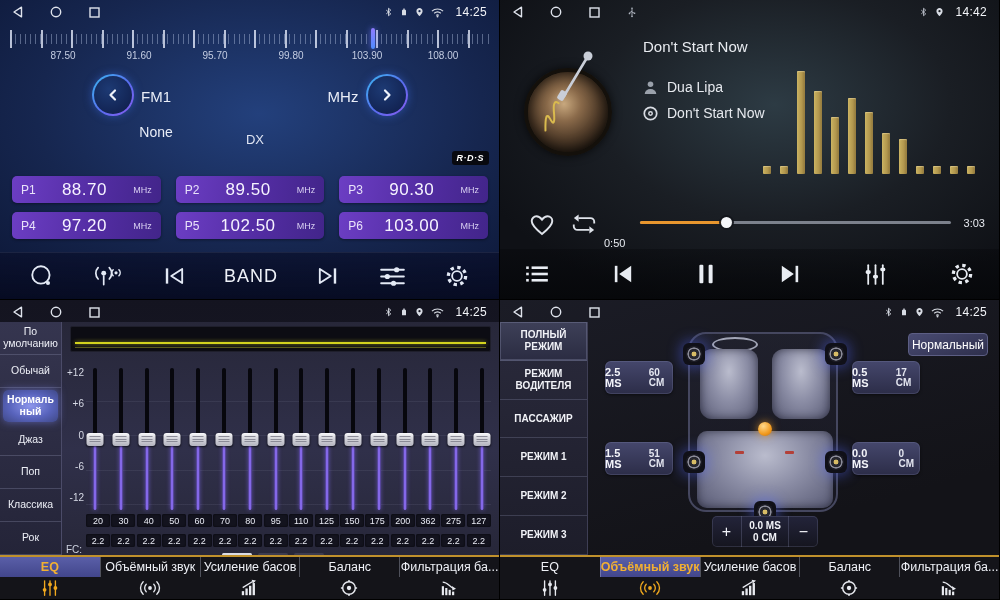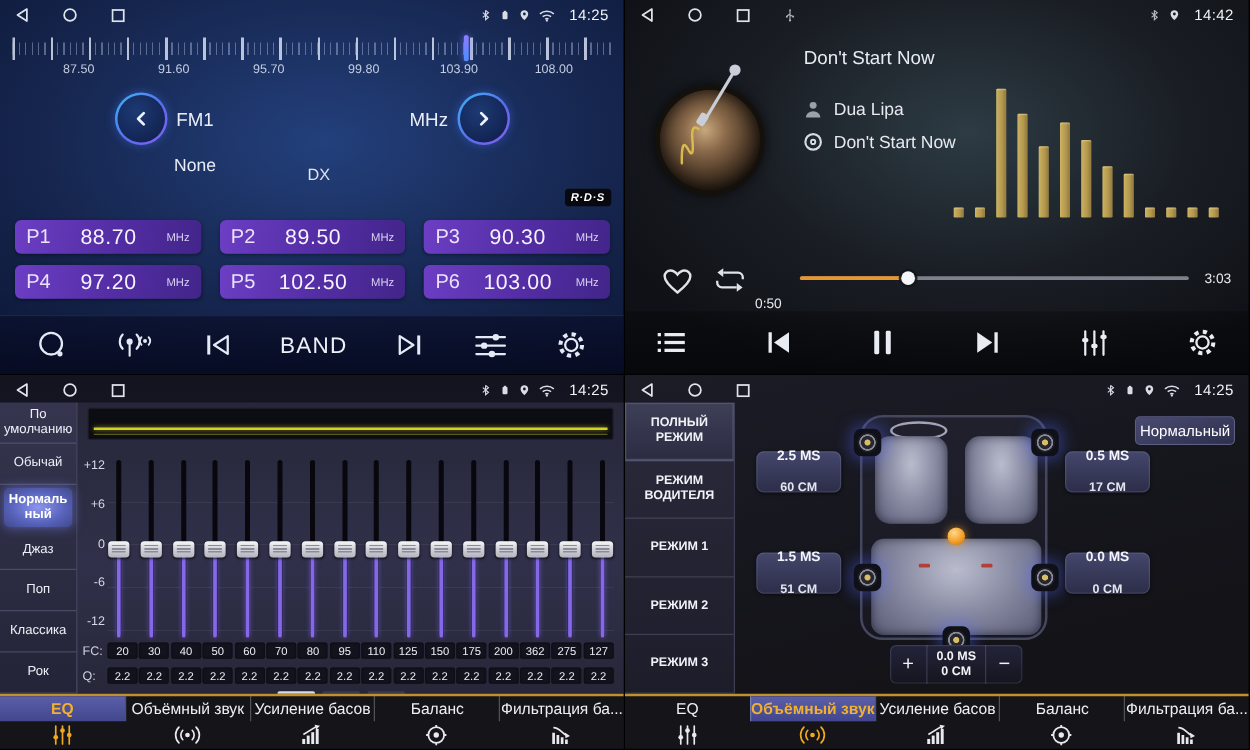--- a/index.html
+++ b/index.html
@@ -42,21 +42,21 @@
   .freq-value{position:absolute;left:185px;top:2px;width:140px;text-align:center;font-size:35px;font-weight:bold;color:#fff;letter-spacing:1px;}
   .freq-unit{position:absolute;left:318px;top:22px;width:50px;text-align:center;font-size:15px;color:#e9edf7;}
   .station-name{position:absolute;left:125px;top:58px;width:62px;text-align:center;font-size:14px;color:#e9edf7;}
   .dx-mode{position:absolute;left:185px;top:66px;width:140px;text-align:center;font-size:13px;color:#dfe4f2;}
   .rds-badge{position:absolute;right:10px;top:151px;background:#08090f;color:#fff;font-size:9px;font-weight:bold;font-style:italic;
     padding:2px 5px;border-radius:3px;letter-spacing:.5px;}
 
   .presets{position:absolute;top:176px;left:12px;width:476px;display:grid;grid-template-columns:repeat(3,1fr);gap:9px 15px;}
   .preset{height:27px;border-radius:5px;display:flex;align-items:center;padding:0 9px;cursor:default;
     background:linear-gradient(100deg,#6c3ec4 0%,#532da3 55%,#42258a 100%);box-shadow:0 1px 3px rgba(0,0,0,.4);}
-  .p-label{font-size:16px;color:#e9e2fa;}
+  .p-label{font-size:12px;color:#e9e2fa;}
   .p-freq{flex:1;text-align:center;font-size:17px;color:#f6f3ff;letter-spacing:.5px;}
   .p-unit{font-size:9px;color:#d9d0f2;}
 
   .radio-bottombar{position:absolute;bottom:0;left:0;right:0;height:47px;display:flex;align-items:center;justify-content:space-around;
     padding:0 10px;background:linear-gradient(180deg,rgba(10,16,44,.75),rgba(6,10,32,.9));border-top:1px solid rgba(130,150,210,.18);color:#e3e9f5;}
   .band-btn{font-size:18px;color:#eef1f8;letter-spacing:1px;background:none;border:none;font-family:inherit;}
 
   
   .np-title{position:absolute;left:143px;top:38px;font-size:15px;color:#e8ebf0;}
   .album{position:absolute;left:24px;top:68px;width:88px;height:88px;border-radius:50%;
@@ -110,21 +110,21 @@
   .eq-slider{position:relative;width:18px;height:142px;}
   .eq-track{position:absolute;left:50%;transform:translateX(-50%);top:0;bottom:0;width:4px;background:#07070d;border-radius:2px;}
   .eq-fill{position:absolute;left:50%;transform:translateX(-50%);bottom:0;width:3px;background:#8468e8;border-radius:2px;box-shadow:0 0 4px rgba(130,105,235,.7);}
   .eq-knob{position:absolute;left:50%;transform:translateX(-50%);width:17px;height:13px;border-radius:3px;
     background:linear-gradient(180deg,#fafafc 0%,#d9d9df 35%,#b4b4bf 100%);box-shadow:0 1px 2px rgba(0,0,0,.65);}
   .eq-knob::after{content:"";position:absolute;left:3px;right:3px;top:3.5px;height:6px;
     background:repeating-linear-gradient(180deg,#8b8b97 0 1px,transparent 1px 2.6px);}
   .eq-valrow{position:absolute;left:24px;right:8px;display:flex;justify-content:space-between;}
   .eq-valrow.fc{top:192px;}
   .eq-valrow.q{top:212px;}
-  .row-cap{position:absolute;font-size:10px;color:#cfd3e0;width:20px;text-align:left;left:4px;}
+  .row-cap{position:absolute;font-size:10px;color:#cfd3e0;width:20px;text-align:left;left:4px;margin-top:28px;}
   .row-cap.fc{top:194px;}
   .row-cap.q{top:214px;}
   .val-box{width:24px;height:13px;background:#13131e;border-radius:2px;color:#e9ebf4;font-size:9px;display:flex;
     align-items:center;justify-content:center;box-shadow:inset 0 0 2px rgba(0,0,0,.8);}
   .eq-scrollmark{position:absolute;top:231px;left:160px;width:30px;height:3px;border-radius:2px;background:#dadce4;}
   .eq-scrollmark.m2{left:196px;background:#3c3c50;}
   .eq-scrollmark.m3{left:232px;background:#3c3c50;}
 
   
   .sur-sidebar{position:absolute;left:0;top:22px;width:88px;bottom:44px;display:flex;flex-direction:column;
@@ -149,21 +149,21 @@
     background:radial-gradient(circle,#d8bc66 0 19%,#27272f 24% 44%,#8b8b99 48% 56%,#1d1d26 60% 74%,#6c6c7c 78% 86%,#14141c 90%);}
   .sp-fl{left:-7px;top:9px;}
   .sp-fr{left:135px;top:9px;}
   .sp-rl{left:-7px;top:117px;}
   .sp-rr{left:135px;top:117px;}
   .sp-sub{left:64px;top:167px;}
   .listen-ball{position:absolute;left:68px;top:88px;width:14px;height:14px;border-radius:50%;
     background:radial-gradient(circle at 38% 30%,#ffd98c,#f29a1e 60%,#c06d0c);box-shadow:0 0 8px rgba(245,160,40,.7);}
   .delay-box{position:absolute;width:68px;height:33px;border-radius:6px;background:linear-gradient(180deg,#45476c,#2c2d48);
     box-shadow:0 1px 3px rgba(0,0,0,.5), inset 0 0 0 1px rgba(160,165,205,.18);
-    display:flex;flex-direction:column;align-items:center;justify-content:center;gap:15px;color:#f4f5fa;}
+    display:flex;flex-direction:row;align-items:center;justify-content:center;gap:15px;color:#f4f5fa;}
   .d-ms{font-size:11px;font-weight:bold;line-height:1;}
   .d-cm{font-size:10px;font-weight:bold;line-height:1;color:#e3e5ef;}
   .center-ctrl{position:absolute;left:212px;top:216px;width:106px;height:31px;border-radius:5px;display:flex;align-items:stretch;
     background:linear-gradient(180deg,#23243a,#15151f);box-shadow:inset 0 0 0 1px rgba(150,155,195,.2);color:#f2f3f8;}
   .cc-btn{width:30px;background:none;border:none;color:#f2f3f8;font-size:16px;font-family:inherit;line-height:1;}
   .cc-btn.plus{border-right:1px solid rgba(150,155,195,.25);}
   .cc-btn.minus{border-left:1px solid rgba(150,155,195,.25);}
   .cc-vals{flex:1;display:flex;flex-direction:column;align-items:center;justify-content:center;gap:1px;}
   .cc-vals span{font-size:10px;font-weight:bold;line-height:1.1;}
 </style>
@@ -823,20 +823,21 @@
               <circle cx="7" cy="9.8" r="1" fill="#d8dce4"></circle>
             </svg>
           </span>
         <span class="time">14:25</span>
       </div>
     </div>
 
     <div class="sur-sidebar">
         <div class="sur-side-item selected">ПОЛНЫЙ РЕЖИМ</div>
         <div class="sur-side-item">РЕЖИМ ВОДИТЕЛЯ</div>
+        <div class="sur-side-item">ПАССАЖИР</div>
         <div class="sur-side-item">РЕЖИМ 1</div>
         <div class="sur-side-item">РЕЖИМ 2</div>
         <div class="sur-side-item">РЕЖИМ 3</div>
       </div>
 
     <button class="preset-pill">Нормальный</button>
 
     <div class="car">
       <div class="wheel"></div>
       <div class="seat front-l"></div>

